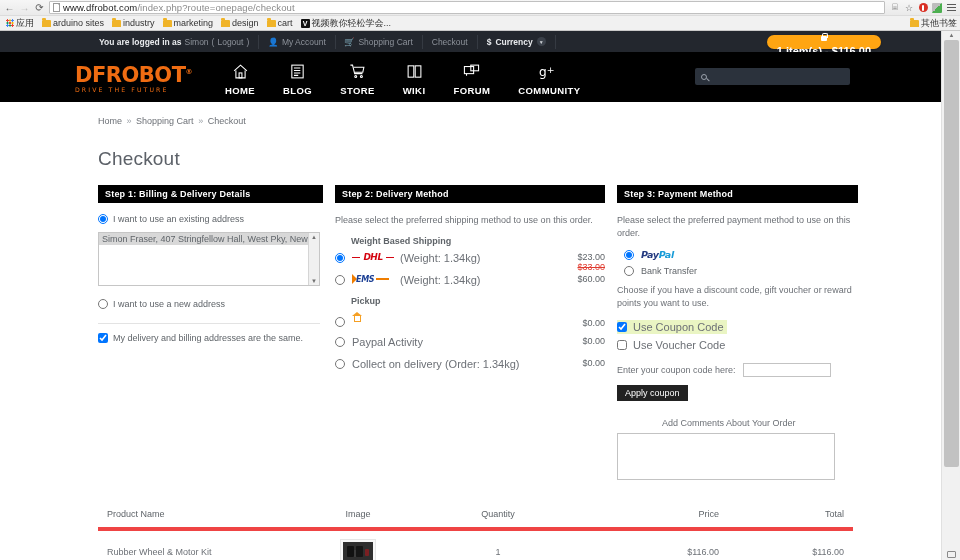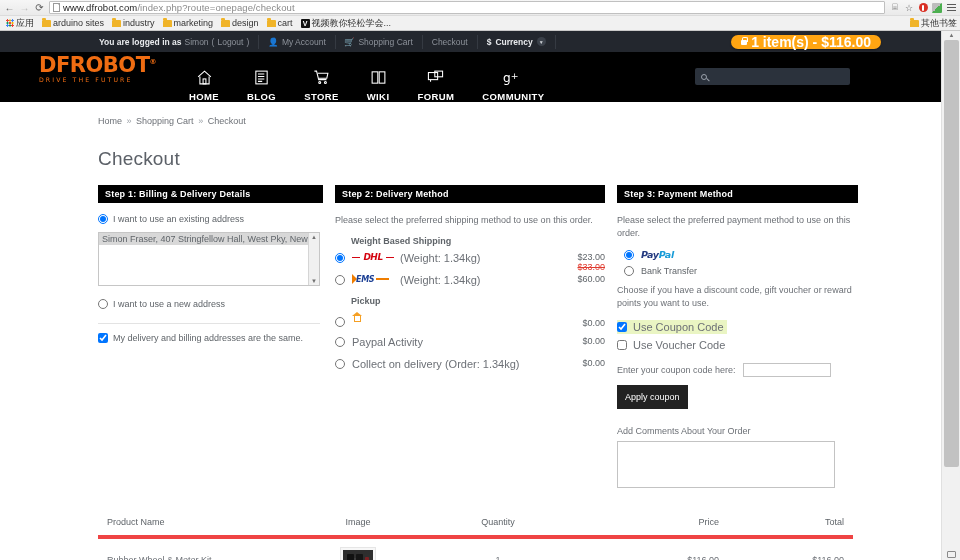--- a/index.html
+++ b/index.html
@@ -197,42 +197,44 @@
   }
   #cart-pill {
     position: absolute;
     right: 60px; top: 4px;
     background: #ffa512;
     color: #fff;
     border-radius: 9px;
     height: 14px;
     display: flex; align-items: center; gap: 4px;
     padding: 0 10px;
-    font-size: 14px;
+    font-size: 11px;
     font-weight: bold;
     box-shadow: 0 1px 2px rgba(0,0,0,.3);
+    flex-direction: column;
   }
   .lock-glyph {
     width: 6px; height: 5px; background: #fff; border-radius: 1px;
     position: relative; flex: 0 0 auto; margin-top: 1px;
   }
   .lock-glyph::before {
     content:""; position:absolute; left:1px; top:-3px;
     width: 4px; height: 4px;
     border: 1.2px solid #fff; border-bottom: none;
     border-radius: 2px 2px 0 0;
   }
 
   
   #main-header {
     height: 50px;
     background: #000;
     display: flex;
-    position: relative;
-    padding-left: 39px;
+    align-items: center;
+    position: relative;
+    padding-left: 75px;
   }
   #logo { width: 122px; flex: 0 0 auto; }
   #logo-main {
     font-size: 21px;
     font-weight: bold;
     letter-spacing: -0.5px;
     color: #ef6c12;
     font-family: "DejaVu Sans", sans-serif;
     line-height: 20px;
     position: relative;
@@ -439,26 +441,26 @@
     border: 1px solid #c3c3c3; background:#fff;
     outline:none; font-size: 9px; padding: 0 3px;
     font-family: "Liberation Sans", sans-serif;
   }
   #apply-coupon {
     margin-top: 8px;
     background: #222;
     color: #fff;
     border: none;
     font-size: 9px;
-    height: 24px;
+    height: 16px;
     padding: 0 8px;
     font-family: "Liberation Sans", sans-serif;
     cursor: pointer;
   }
-  #comments-label { font-size: 9px; color: #6c7076; margin-top: 17px; }
+  #comments-label { font-size: 9px; color: #6c7076; margin-top: 17px; margin-left: 45px; }
   #comments-box {
     margin-top: 5px;
     width: 218px; height: 47px;
     border: 1px solid #c3c3c3;
     background: #fff;
     resize: none; outline: none;
     font-family: "Liberation Sans", sans-serif;
     font-size: 9px;
   }
 

